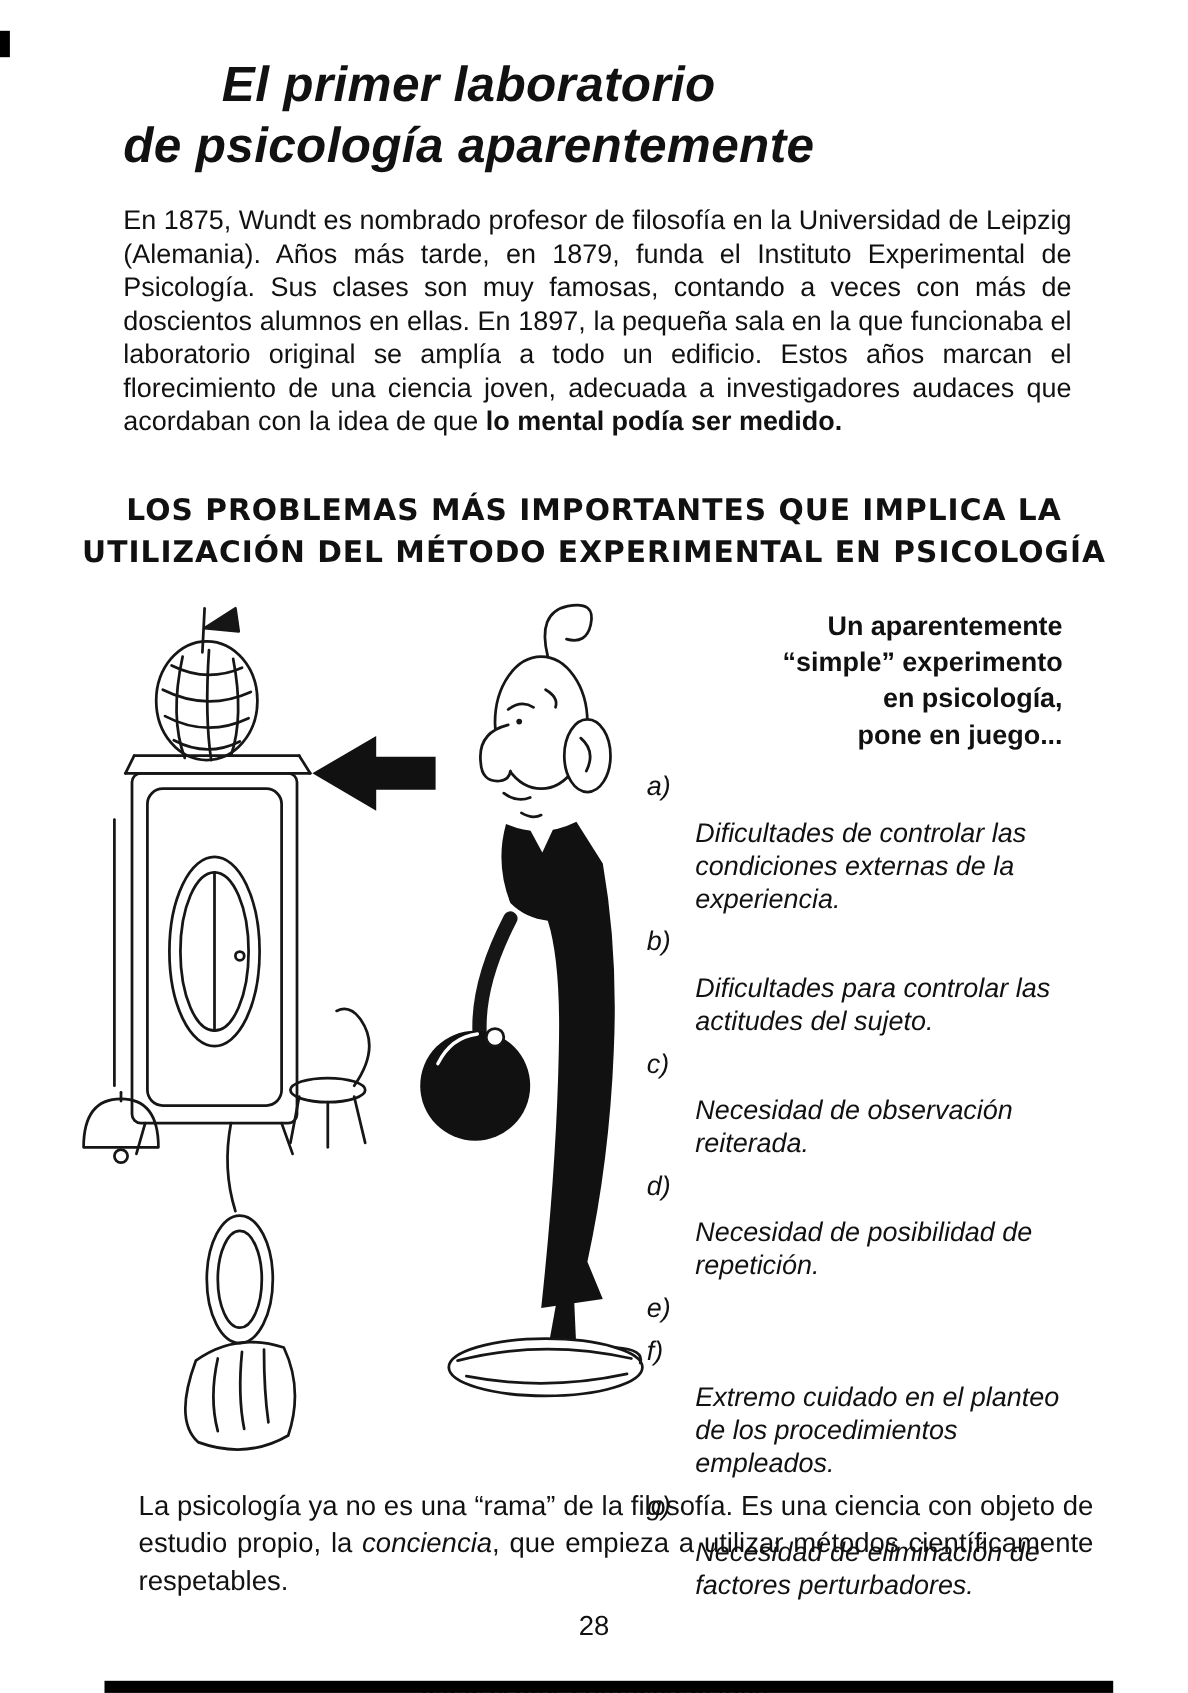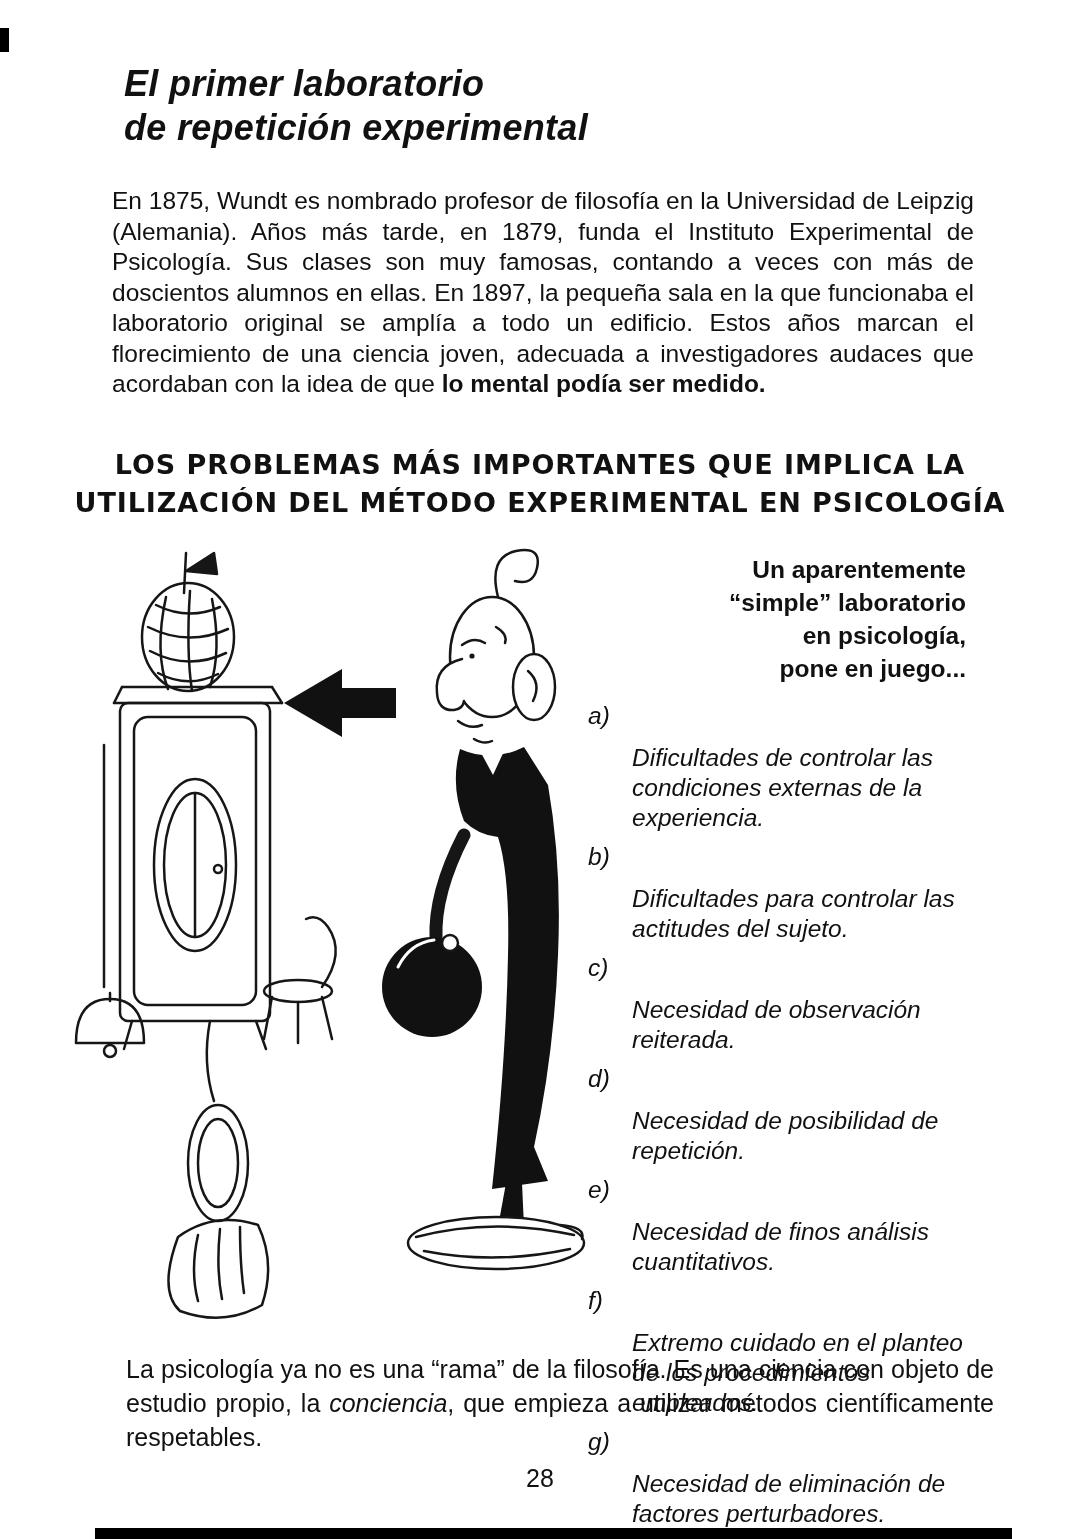--- a/index.html
+++ b/index.html
@@ -11,23 +11,23 @@
     font-family: "Liberation Sans", sans-serif;
     color: #111111;
     overflow: hidden;
     margin: 0 auto;
   }
   .artifact-topleft {
     position: absolute; left: 0; top: 28px;
     width: 9px; height: 24px; background: #000;
   }
   .title {
-    position: absolute; left: 112px; top: 50px; margin: 12px;
-    font-size: 36px; font-weight: bold; font-style: italic;
-    line-height: 1.22; letter-spacing: 0.3px;
+    position: absolute; left: 112px; top: 50px; margin: 0;
+    font-size: 45px; font-weight: bold; font-style: italic;
+    line-height: 1.22; letter-spacing: 0.3px; text-align: center;
   }
   .tline { display: block; }
   .intro {
     position: absolute; left: 112px; top: 186px; width: 862px; margin: 0;
     font-size: 24.5px; line-height: 30.5px; text-align: justify;
   }
   .comic {
     position: absolute; left: 0; top: 446px; width: 1080px;
     text-align: center; font-weight: bold; font-size: 27px;
     letter-spacing: 0.9px; line-height: 38px;
@@ -63,21 +63,21 @@
 </style>
 </head>
 <body>
 
 <div class="page">
 
   <div class="artifact-topleft"></div>
 
   <h1 class="title">
     <span class="tline">El primer laboratorio</span>
-    <span class="tline">de repetición experimental</span>
+    <span class="tline">de psicología aparentemente</span>
   </h1>
 
   <p class="intro"><span>En 1875, Wundt es nombrado profesor de filosofía en la Universidad de Leipzig (Alemania). Años más tarde, en 1879, funda el Instituto Experimental de Psicología. Sus clases son muy famosas, contando a veces con más de doscientos alumnos en ellas. En 1897, la pequeña sala en la que funcionaba el laboratorio original se amplía a todo un edificio. Estos años marcan el florecimiento de una ciencia joven, adecuada a investigadores audaces que acordaban con la idea de que </span><b>lo mental podía ser medido.</b></p>
 
   <div class="comic">
     <div>LOS PROBLEMAS MÁS IMPORTANTES QUE IMPLICA LA</div>
     <div>UTILIZACIÓN DEL MÉTODO EXPERIMENTAL EN PSICOLOGÍA</div>
   </div>
 
   <div class="illustration">
@@ -145,21 +145,21 @@
         <path d="M356,702 q76,-20 158,-2"></path>
         <path d="M364,716 q72,14 146,-2"></path>
         <path d="M500,690 q26,2 22,14"></path>
       </g>
     </svg>
   </div>
 
   <div class="rightcol">
     <div class="caption">
       <div>Un aparentemente</div>
-      <div>“simple” laboratorio</div>
+      <div>“simple” experimento</div>
       <div>en psicología,</div>
       <div>pone en juego...</div>
     </div>
     <div class="plist">
       <div class="pitem">
         <span class="plabel">a)</span>
         <span class="ptext">Dificultades de controlar las condiciones externas de la experiencia.</span>
       </div>
       <div class="pitem">
         <span class="plabel">b)</span>
@@ -168,21 +168,20 @@
       <div class="pitem">
         <span class="plabel">c)</span>
         <span class="ptext">Necesidad de observación reiterada.</span>
       </div>
       <div class="pitem">
         <span class="plabel">d)</span>
         <span class="ptext">Necesidad de posibilidad de repetición.</span>
       </div>
       <div class="pitem">
         <span class="plabel">e)</span>
-        <span class="ptext">Necesidad de finos análisis cuantitativos.</span>
       </div>
       <div class="pitem">
         <span class="plabel">f)</span>
         <span class="ptext">Extremo cuidado en el planteo de los procedimientos empleados.</span>
       </div>
       <div class="pitem">
         <span class="plabel">g)</span>
         <span class="ptext">Necesidad de eliminación de factores perturbadores.</span>
       </div>
     </div>

